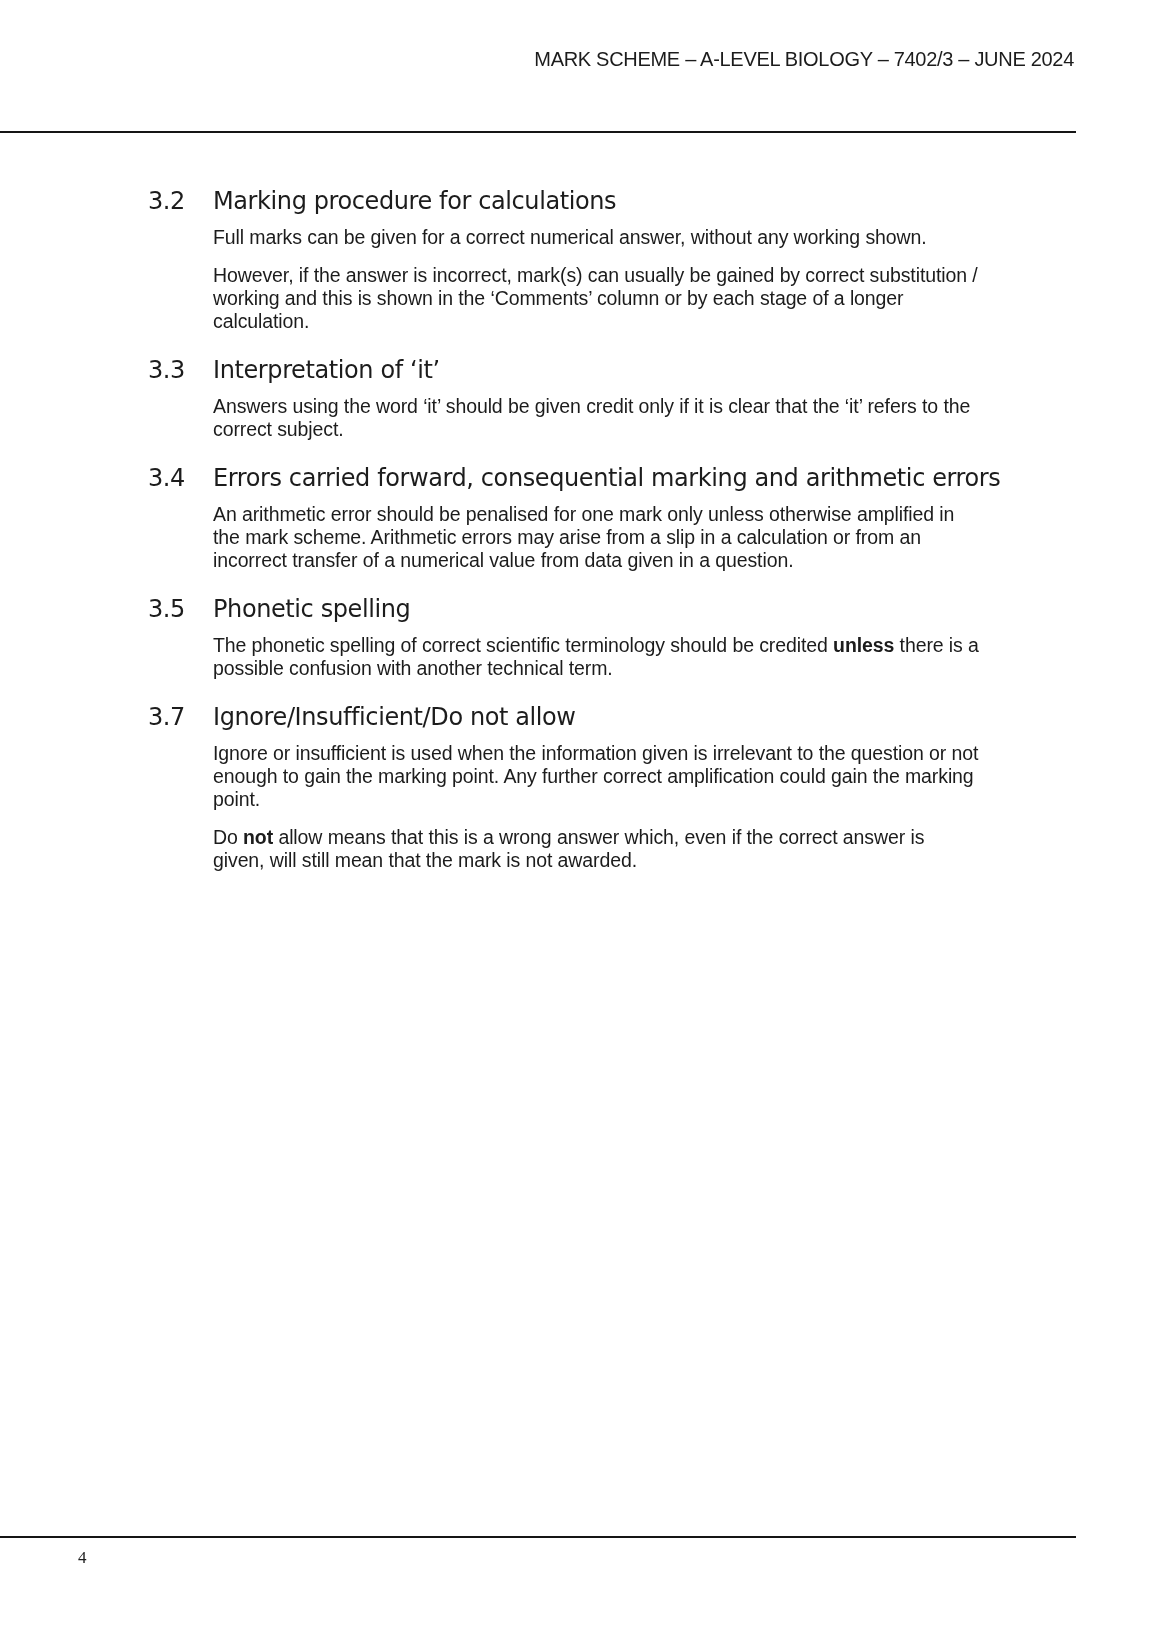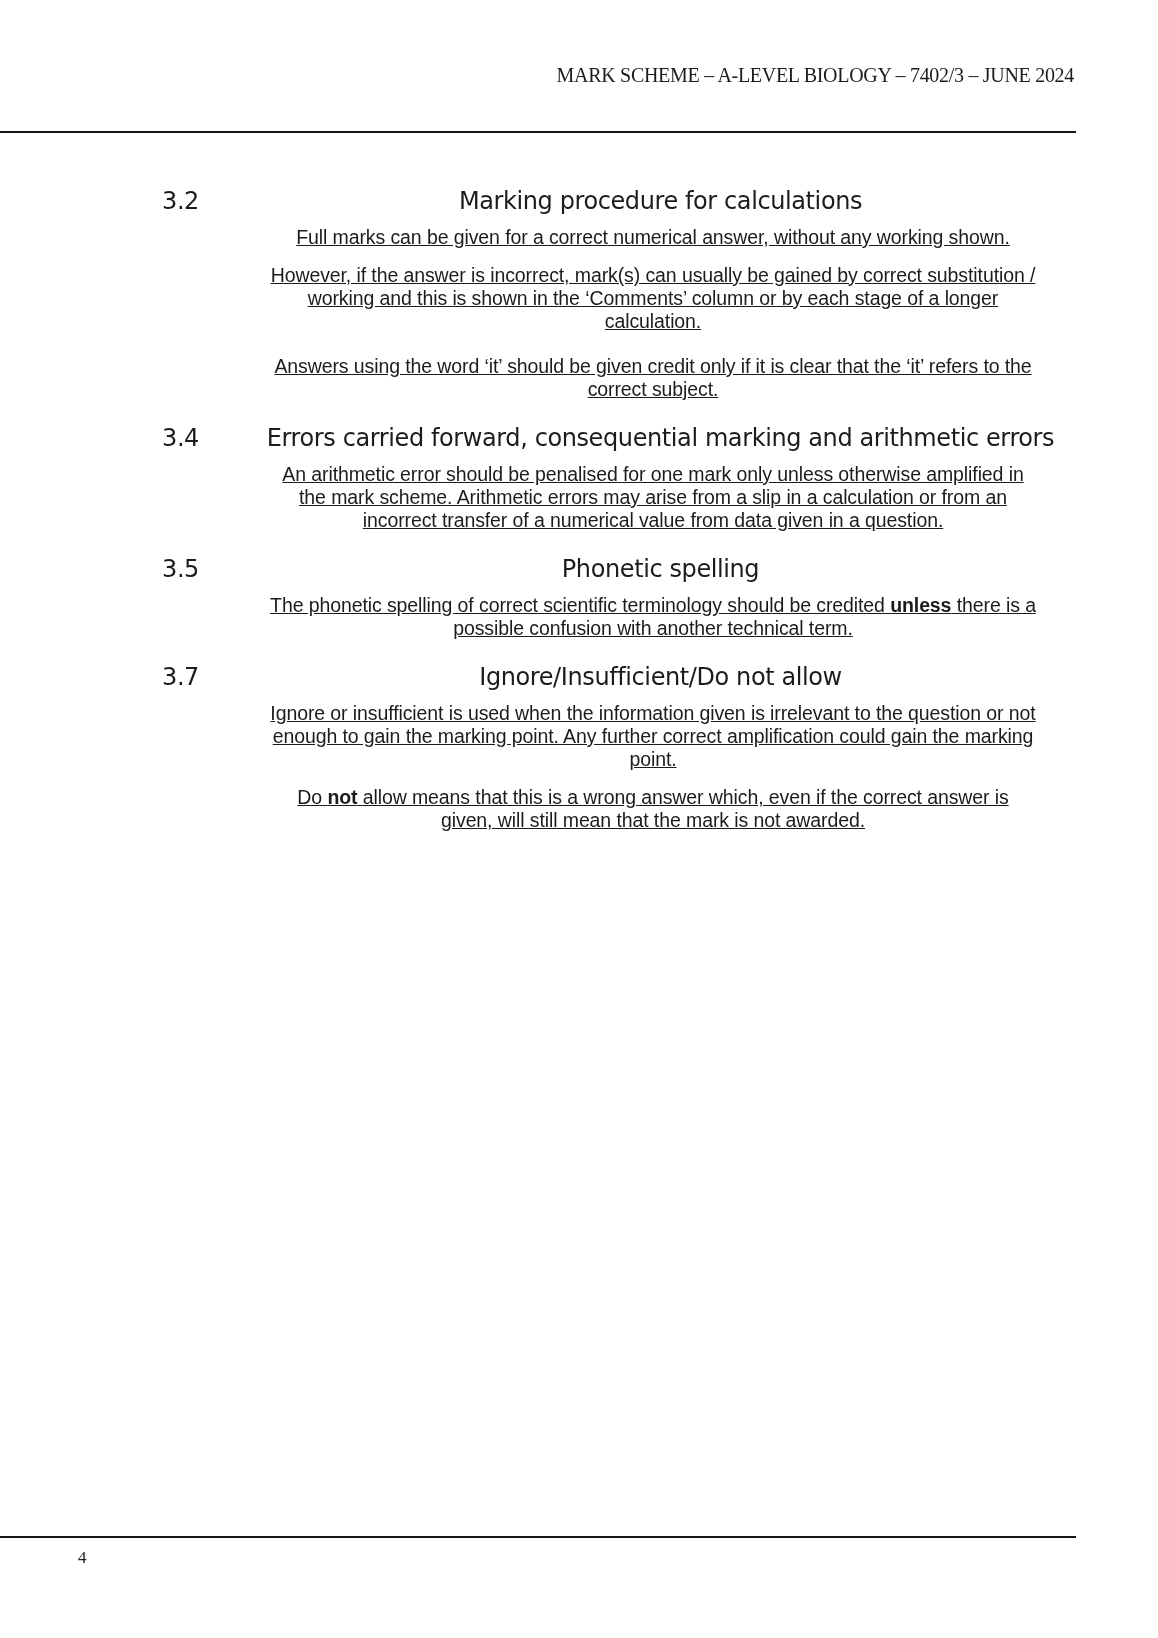--- a/index.html
+++ b/index.html
@@ -8,42 +8,41 @@
     position: relative;
     width: 1158px;
     height: 1638px;
     background: #ffffff;
     overflow: hidden;
     color: #1c1c1c;
     font-family: "Liberation Sans", sans-serif;
   }
   .header-title {
     position: absolute;
-    top: 64px;
+    top: 48px;
     right: 84px;
-    font-family: Liberation Serif, serif;
+    font-family: Liberation Sans, sans-serif;
     font-size: 20px;
     letter-spacing: -0.3px;
     white-space: nowrap;
     color: #1c1c1c;
   }
   .rule {
     position: absolute;
     left: 0;
     width: 1076px;
     border-top: 2px solid #151515;
   }
   .rule-header { top: 131px; }
   .rule-footer { top: 1536px; }
   .content {
     position: absolute;
     top: 186px;
     left: 148px;
     width: 960px;
-    text-align: center;
   }
   .section { margin-top: 22px; }
   .section:first-child { margin-top: 0; }
   .section-head {
     display: flex;
     align-items: baseline;
     margin-bottom: 10px;
     font-family: "DejaVu Sans", "Liberation Sans", sans-serif;
     font-size: 24px;
     letter-spacing: -0.4px;
@@ -61,21 +60,20 @@
     margin-left: 65px;
     width: 880px;
   }
   .para {
     font-size: 19.5px;
     line-height: 23px;
     letter-spacing: -0.1px;
     white-space: pre-line;
     margin-bottom: 15px;
     color: #1c1c1c;
-    text-decoration: underline;
   }
   .para b { font-weight: 700; }
   .page-number {
     position: absolute;
     left: 78px;
     top: 1548px;
     font-family: "Liberation Serif", serif;
     font-size: 17px;
     color: #1c1c1c;
   }
@@ -98,20 +96,24 @@
       </div>
       <div class="section-body">
         <p class="para"><span>Full marks can be given for a correct numerical answer, without any working shown.</span><b></b><span></span></p>
         <p class="para"><span>However, if the answer is incorrect, mark(s) can usually be gained by correct substitution /
 working and this is shown in the ‘Comments’ column or by each stage of a longer
 calculation.</span><b></b><span></span></p>
       </div>
     </div>
 
     <div class="section">
+      <div class="section-head">
+        <span class="section-number">3.3</span>
+        <span class="section-title">Interpretation of ‘it’</span>
+      </div>
       <div class="section-body">
         <p class="para"><span>Answers using the word ‘it’ should be given credit only if it is clear that the ‘it’ refers to the
 correct subject.</span><b></b><span></span></p>
       </div>
     </div>
 
     <div class="section">
       <div class="section-head">
         <span class="section-number">3.4</span>
         <span class="section-title">Errors carried forward, consequential marking and arithmetic errors</span>

